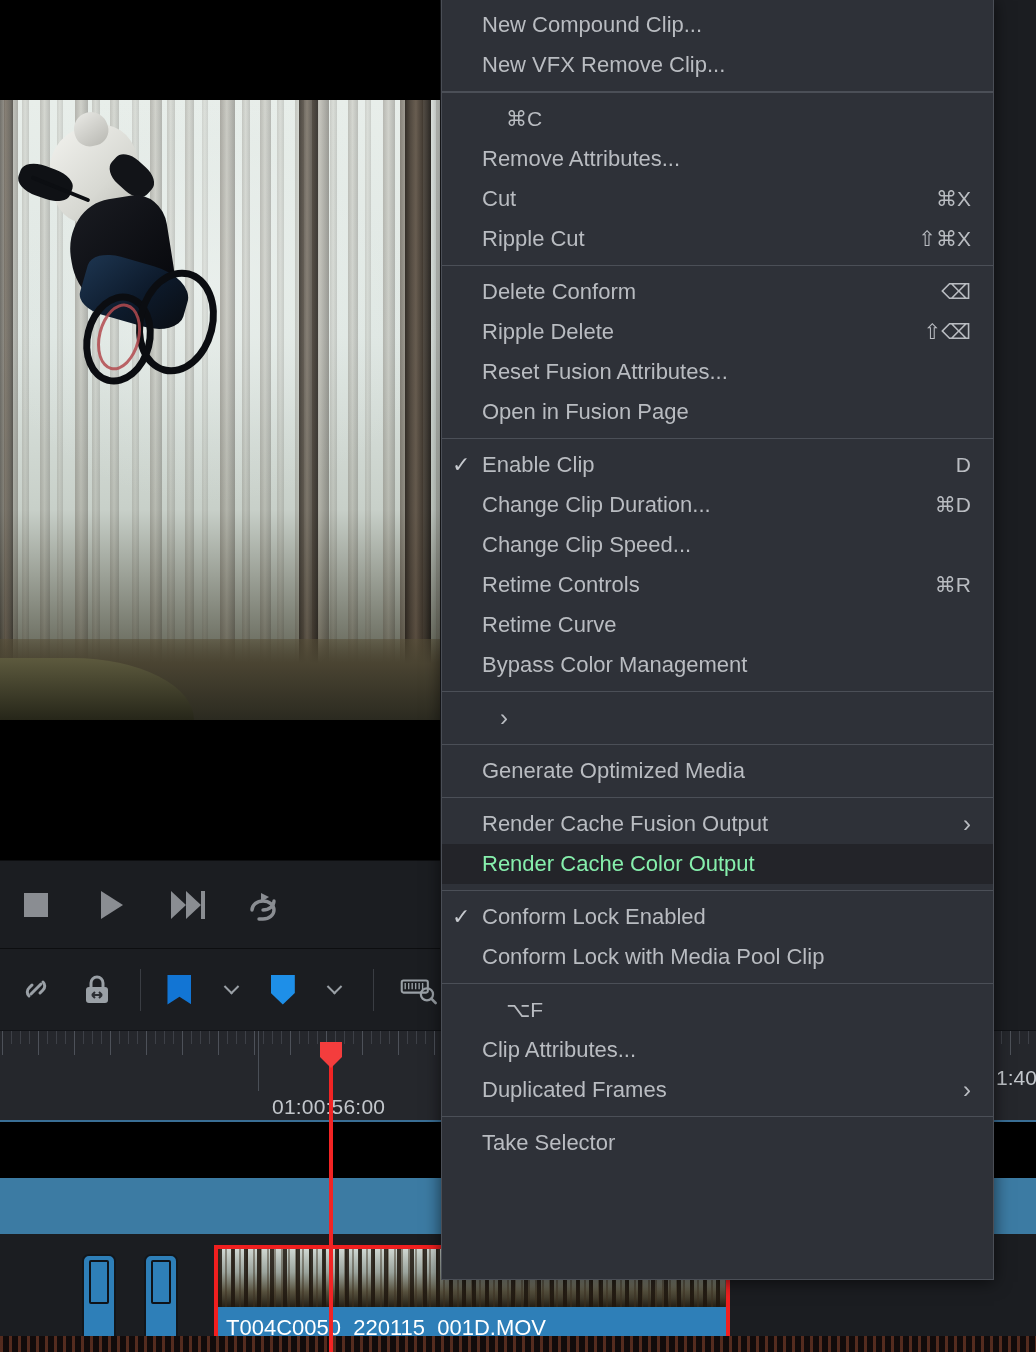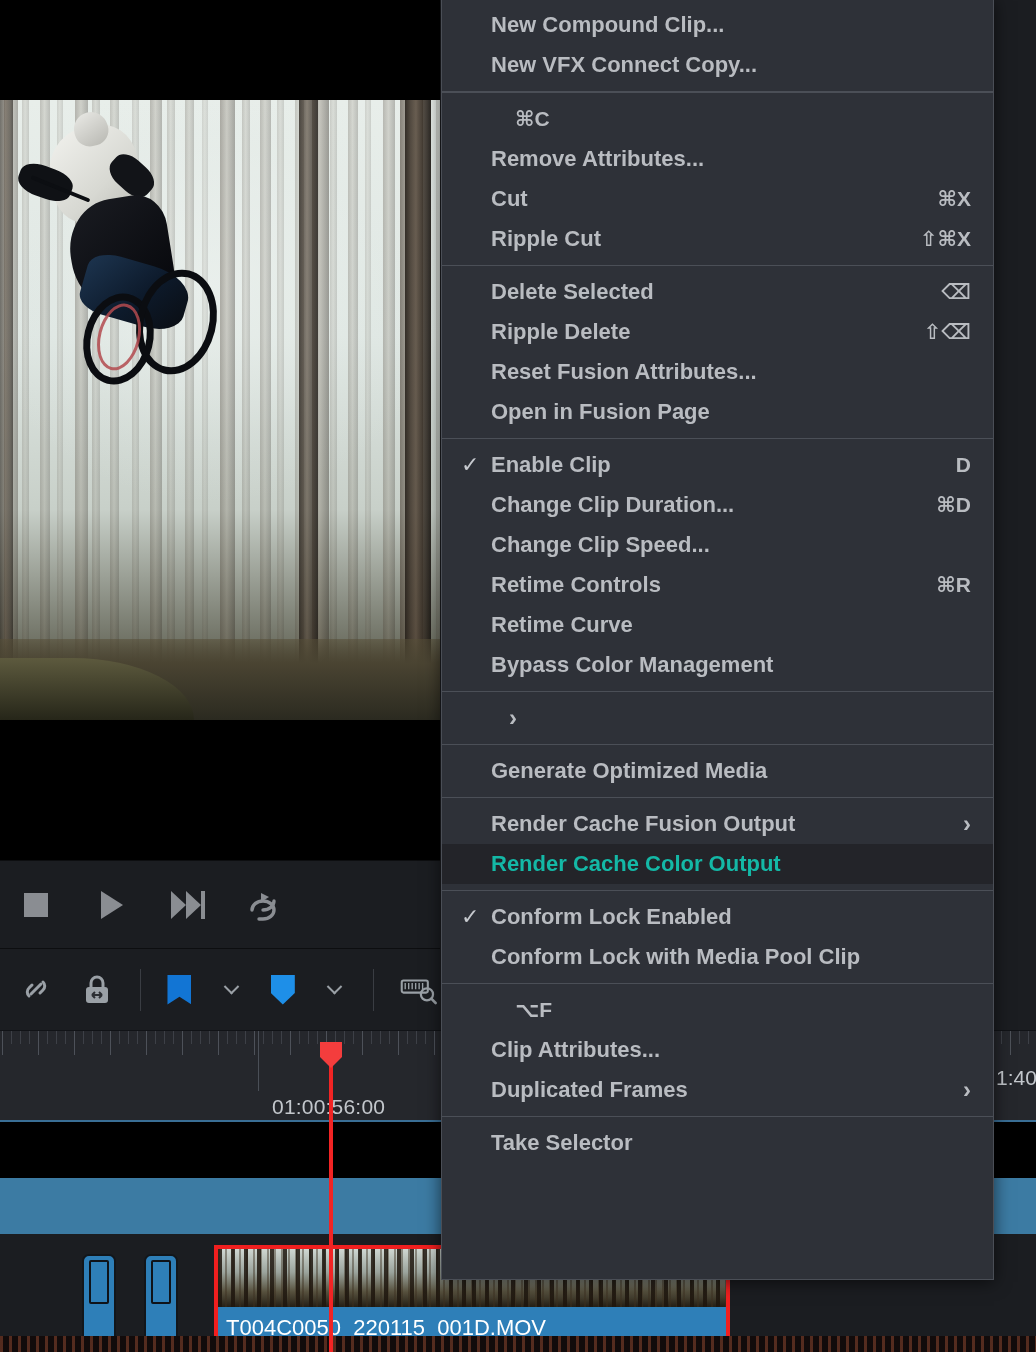--- a/index.html
+++ b/index.html
@@ -210,26 +210,25 @@
     border: 1px solid #4a4e56; border-top: none;
     box-shadow: 0 2px 16px rgba(0,0,0,.6);
     z-index: 50;
     padding: 0;
   }
   .menu-group { padding: 6px 0; }
   .menu-sep { height: 1px; background: #4b4f57; margin: 0; }
 
   .menu-item {
     position: relative; display: flex; align-items: center;
-    height: 40px; padding: 0 22px 0 19px;
+    height: 40px; padding: 0 22px 0 10px;
     color: #b9bcc1; font-size: 22px; white-space: nowrap;
     cursor: default;
-    font-weight: bold;
-  }
-  .menu-item.highlighted { background: #232429; color: #14b8a6; }
+  }
+  .menu-item.highlighted { background: #232429; color: #86efac; }
   .mi-check {
     width: 30px; flex: 0 0 30px; font-size: 22px; color: #c6c9ce; line-height: 1;
   }
   .mi-label { flex: 1 1 auto; }
   .mi-shortcut { flex: 0 0 auto; color: #b9bcc1; font-size: 21px; margin-left: 24px; }
   .mi-arrow { flex: 0 0 auto; margin-left: 18px; color: #b9bcc1; font-size: 24px; line-height: 1; }
 </style>
 </head>
 <body>
 
@@ -499,21 +498,21 @@
   <div class="playhead-head"></div>
 
   <div class="ctx-menu" id="ctx-menu">
       <div class="menu-group">
         <div class="menu-item">
           <span class="mi-check"></span>
           <span class="mi-label">New Compound Clip...</span>
         </div>
         <div class="menu-item">
           <span class="mi-check"></span>
-          <span class="mi-label">New VFX Connect Copy...</span>
+          <span class="mi-label">New VFX Remove Clip...</span>
         </div>
       </div>
       <div class="menu-sep"></div>
       <div class="menu-sep"></div>
       <div class="menu-group">
         <div class="menu-item">
           <span class="mi-check"></span>
           <span class="mi-shortcut">⌘C</span>
         </div>
         <div class="menu-item">
@@ -528,21 +527,21 @@
         <div class="menu-item">
           <span class="mi-check"></span>
           <span class="mi-label">Ripple Cut</span>
           <span class="mi-shortcut">⇧⌘X</span>
         </div>
       </div>
       <div class="menu-sep"></div>
       <div class="menu-group">
         <div class="menu-item">
           <span class="mi-check"></span>
-          <span class="mi-label">Delete Selected</span>
+          <span class="mi-label">Delete Conform</span>
           <span class="mi-shortcut">⌫</span>
         </div>
         <div class="menu-item">
           <span class="mi-check"></span>
           <span class="mi-label">Ripple Delete</span>
           <span class="mi-shortcut">⇧⌫</span>
         </div>
         <div class="menu-item">
           <span class="mi-check"></span>
           <span class="mi-label">Reset Fusion Attributes...</span>

